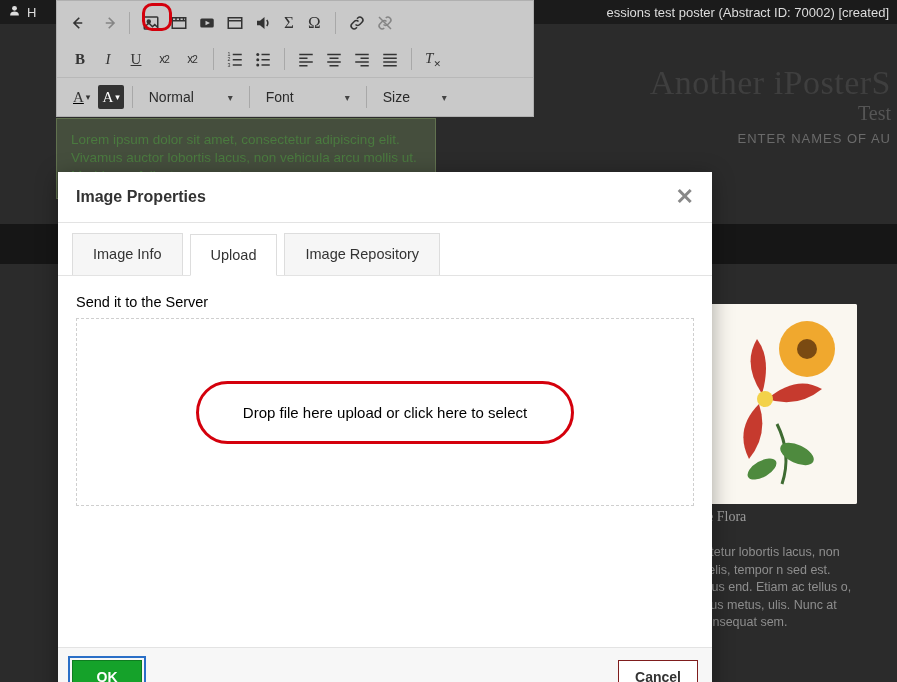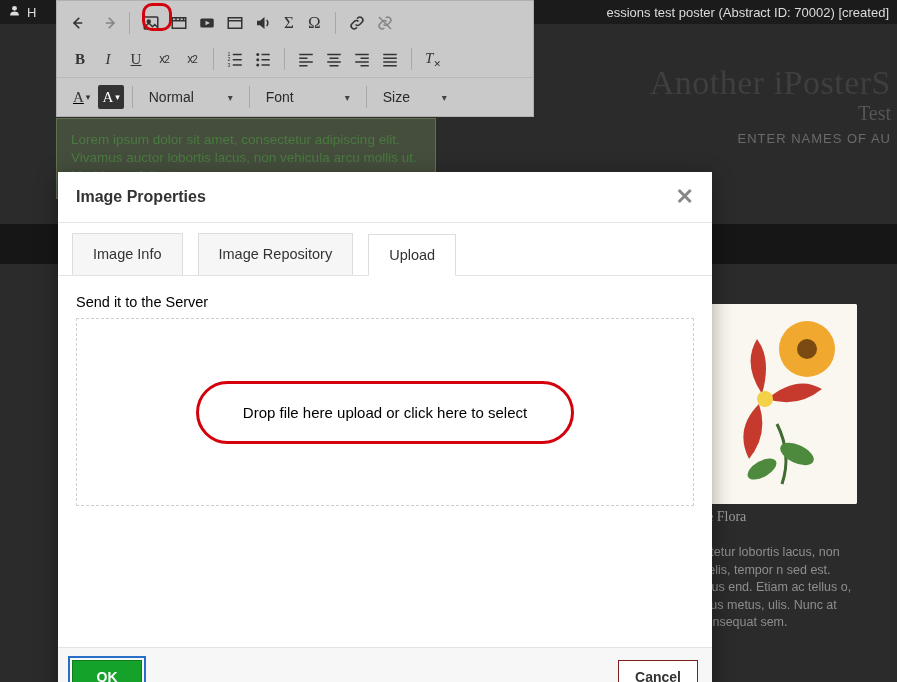--- a/index.html
+++ b/index.html
@@ -165,21 +165,21 @@
   }
   .modal-title { font-size: 16px; font-weight: bold; color: #333; }
   .modal-close {
     margin-left: auto;
     color: #888; font-size: 22px; font-weight: bold;
     cursor: pointer; line-height: 1;
   }
   .tabs {
     display: flex;
     padding: 10px 14px 0;
-    gap: 16px;
+    gap: 8px;
     border-bottom: 1px solid #e3e3e3;
   }
   .tab {
     padding: 12px 20px;
     font-size: 14.5px;
     color: #333;
     border: 1px solid #ddd;
     border-bottom: none;
     background: #f6f6f6;
     cursor: pointer;
@@ -444,22 +444,22 @@
   <div class="highlight-ring ring-image-btn"></div>
 </div>
 
 <div class="modal">
   <div class="modal-head">
     <span class="modal-title">Image Properties</span>
     <span class="modal-close">✕</span>
   </div>
   <div class="tabs">
     <div class="tab">Image Info</div>
+    <div class="tab active">Upload</div>
     <div class="tab">Image Repository</div>
-    <div class="tab active">Upload</div>
   </div>
   <div class="modal-body">
     <div class="send-label">Send it to the Server</div>
     <div class="dropzone">
       <div class="drop-inner">Drop file here upload or click here to select</div>
     </div>
   </div>
   <div class="modal-foot">
     <button class="btn primary">OK</button>
     <button class="btn">Cancel</button>

